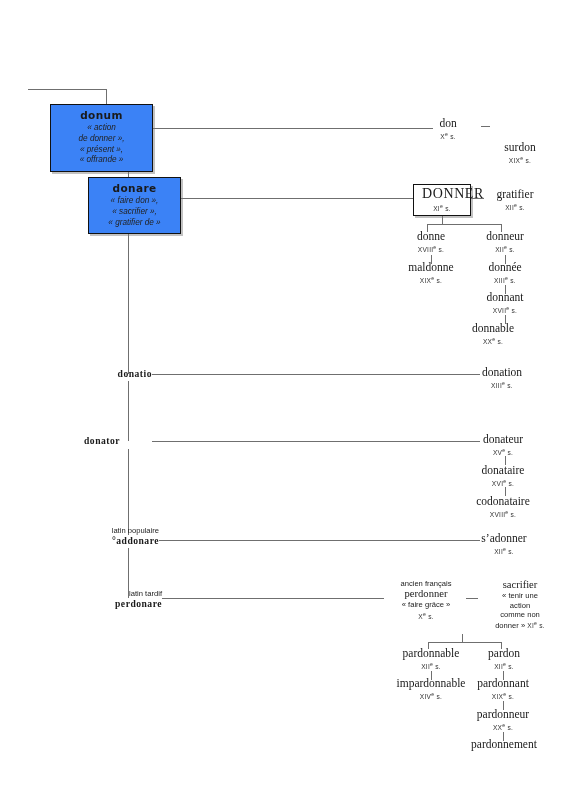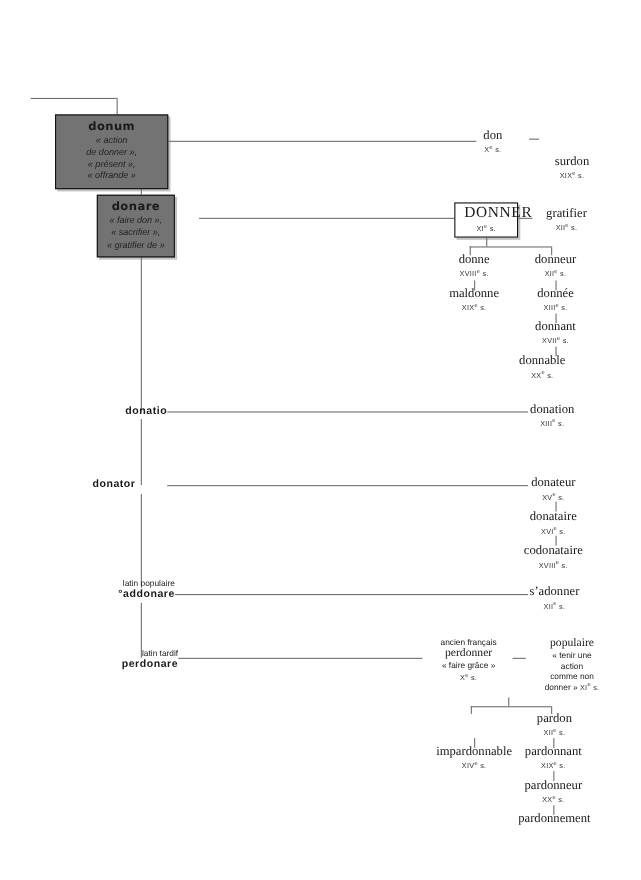--- a/index.html
+++ b/index.html
@@ -22,21 +22,21 @@
     height: 800px;
   }
   .node {
     position: absolute;
     text-align: center;
     line-height: 1.18;
   }
   .etym-box {
     position: absolute;
     border: 1.4px solid #111;
-    background: #737373;
+    background: #3b82f6;
     box-sizing: border-box;
     text-align: center;
     padding: 4px 6px 5px 6px;
     box-shadow: 2px 2px 0 rgba(120,120,120,0.45);
   }
   .etym-box .hw {
     font-family: "DejaVu Sans", sans-serif;
     font-weight: bold;
     font-size: 10.5px;
     letter-spacing: 0.4px;
@@ -78,21 +78,21 @@
     white-space: nowrap;
     line-height: 1.1;
   }
   .word-sm {
     font-family: "Liberation Serif", serif;
     font-size: 10.6px;
     white-space: nowrap;
     line-height: 1.1;
   }
   .latin {
-    font-family: Liberation Sans, sans-serif;
+    font-family: Liberation Serif, serif;
     font-weight: bold;
     font-size: 9.6px;
     letter-spacing: 0.5px;
     white-space: nowrap;
   }
   .lab {
     font-size: 7.6px;
     line-height: 1.25;
     white-space: nowrap;
     color: #222;
@@ -175,21 +175,21 @@
   <div class="tick" style="left:503px; top:732px; height:9px;"></div>
 
   <div class="etym-box" style="left:50px; top:104px; width:103px;">
     <div class="hw">donum</div>
     <div class="gloss">« action</div>
     <div class="gloss">de donner »,</div>
     <div class="gloss">« présent »,</div>
     <div class="gloss">« offrande »</div>
   </div>
 
-  <div class="etym-box" style="left:88px; top:177px; width:71px;">
+  <div class="etym-box" style="left:88px; top:177px; width:93px;">
     <div class="hw">donare</div>
     <div class="gloss">« faire don »,</div>
     <div class="gloss">« sacrifier »,</div>
     <div class="gloss">« gratifier de »</div>
   </div>
 
   <div class="headword-box" style="left:413px; top:184px; width:58px;">
     <div class="hw">DONNER</div>
     <div class="cent"><span class="rn">XI</span><sup>e</sup> <span>s.</span></div>
   </div>
@@ -283,27 +283,31 @@
   </div>
 
   <div class="node" style="left:386px; top:579px; width:80px;">
     <div class="lab">ancien français</div>
     <div class="word-sm">perdonner</div>
     <div class="glossline">« faire grâce »</div>
     <div class="cent"><span class="rn">X</span><sup>e</sup> <span>s.</span></div>
   </div>
 
   <div class="node" style="left:471px; top:579px; width:98px;">
-    <div class="word-sm">populaire</div>
+    <div class="word-sm">sacrifier</div>
     <div class="glossline">« tenir une</div>
     <div class="glossline">action</div>
     <div class="glossline">comme non</div>
     <div class="glossline"><span>donner »</span> <span class="cent" style="display:inline;"><span class="rn">XI</span><sup>e</sup> <span>s.</span></span></div>
   </div>
 
+  <div class="node" style="left:383px; top:647px; width:96px;">
+    <div class="word">pardonnable</div>
+    <div class="cent"><span class="rn">XII</span><sup>e</sup> <span>s.</span></div>
+  </div>
 
   <div class="node" style="left:374px; top:677px; width:114px;">
     <div class="word">impardonnable</div>
     <div class="cent"><span class="rn">XIV</span><sup>e</sup> <span>s.</span></div>
   </div>
 
   <div class="node" style="left:470px; top:647px; width:68px;">
     <div class="word">pardon</div>
     <div class="cent"><span class="rn">XII</span><sup>e</sup> <span>s.</span></div>
   </div>

